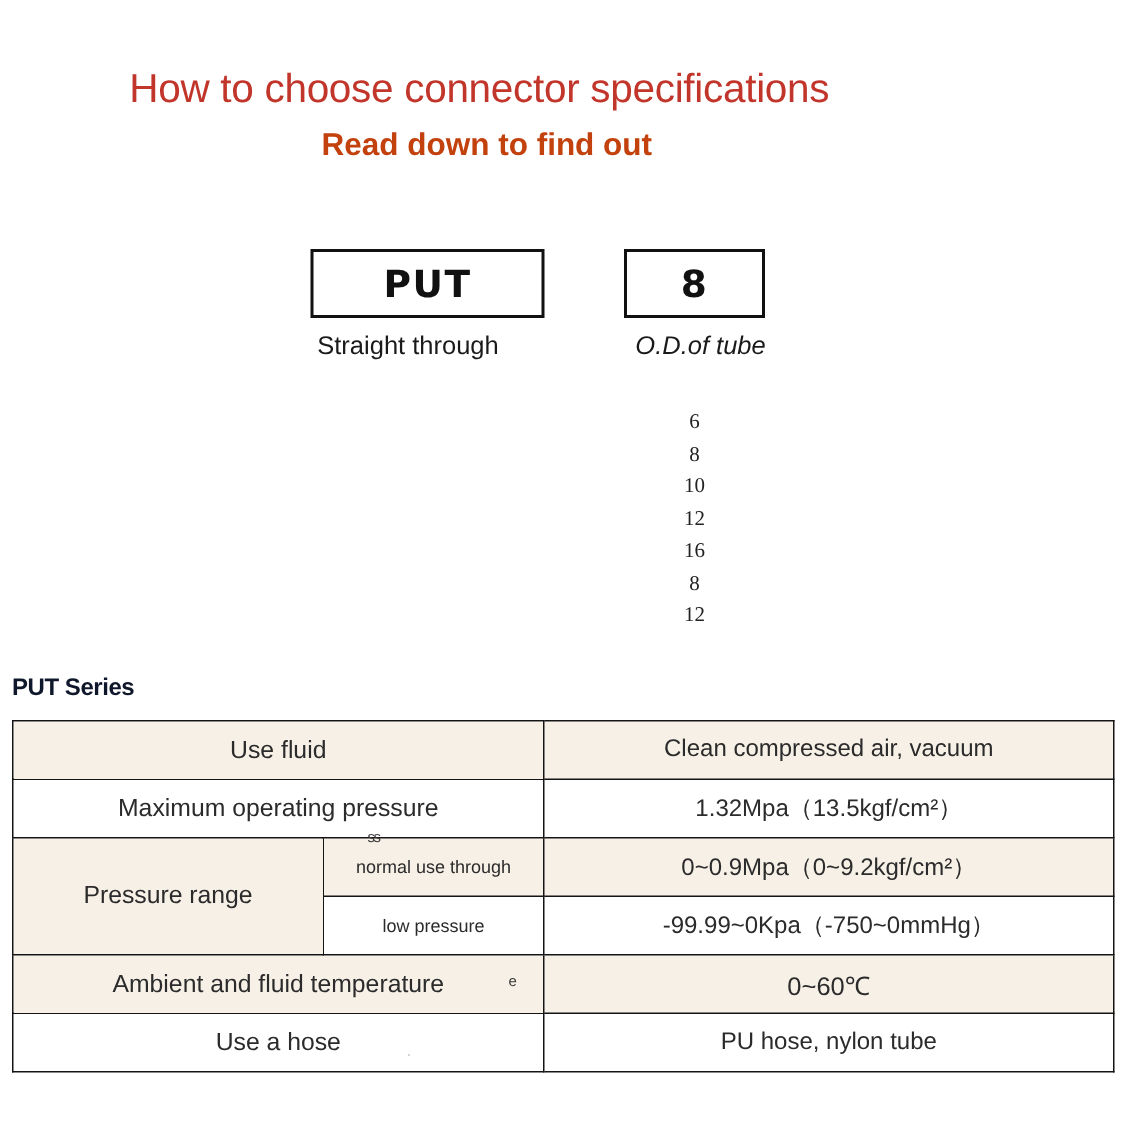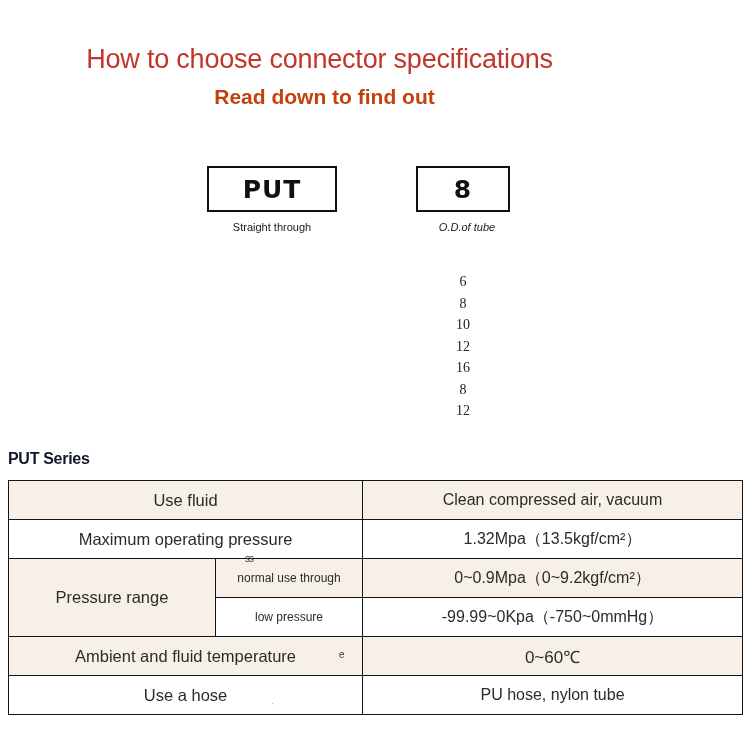--- a/index.html
+++ b/index.html
@@ -53,26 +53,26 @@
   .code-box .code-text {
     font-family: "DejaVu Sans", sans-serif;
     font-weight: bold;
     font-size: 25px;
     letter-spacing: 1px;
     color: #111111;
   }
   .box-caption {
     position: absolute;
     text-align: center;
-    font-size: 11px;
+    font-size: 17px;
     color: #1a1a1a;
     white-space: nowrap;
   }
 
-  #box-series       { left: 207px; top: 166px; width: 130px; height: 46px; }
+  #box-series       { left: 207px; top: 166px; width: 156px; height: 46px; }
   #caption-series   { left: 207px; top: 221px; width: 130px; }
   #box-size         { left: 416px; top: 166px; width: 94px;  height: 46px; }
   #caption-size     { left: 420px; top: 221px; width: 94px; font-style: italic;  }
 
   
   #size-options {
     position: absolute;
     left: 416px;
     top: 271px;
     width: 94px;

